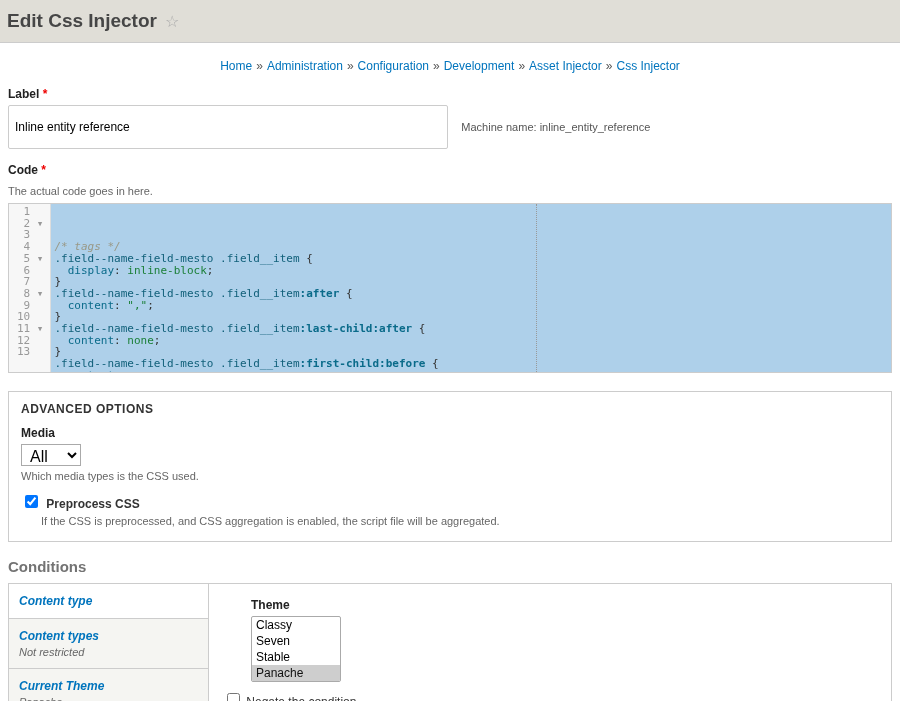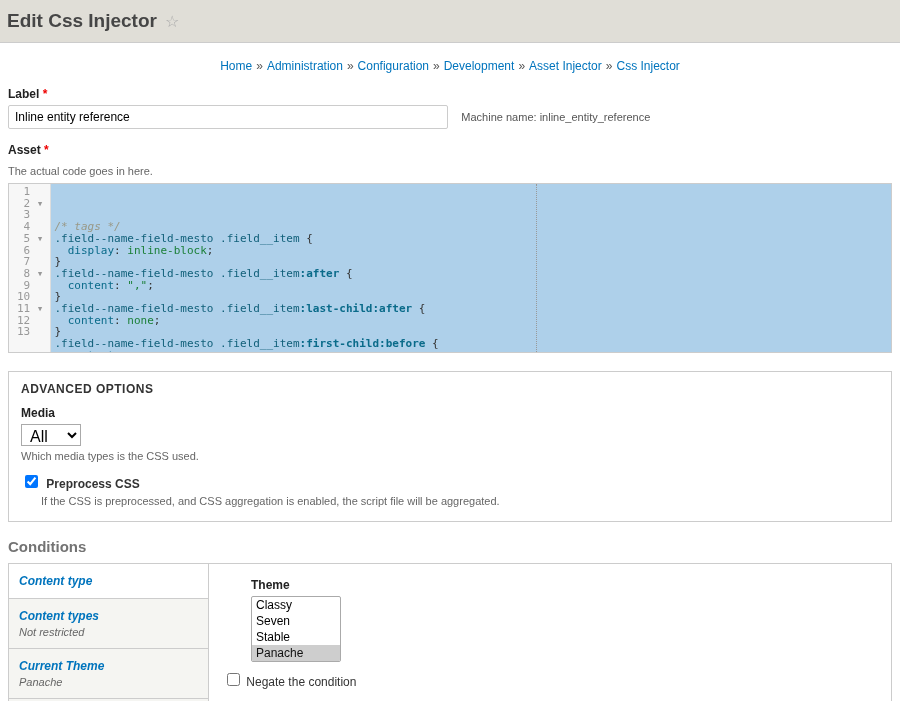--- a/index.html
+++ b/index.html
@@ -36,21 +36,21 @@
   .breadcrumb .sep { color: #555; margin: 0 4px; }
   .form-item { margin-bottom: 14px; }
   .form-item label { font-weight: bold; font-size: 12px; display: inline-block; margin-bottom: 4px; color: #222; }
   .required-mark { color: #e00; }
   .text-input {
     width: 440px;
     padding: 4px 6px;
     border: 1px solid #ccc;
     border-radius: 2px;
     font-size: 12px;
-    height: 24px;
+    height: 44px;
   }
   .machine-name-wrap { display: inline-block; margin-left: 10px; font-size: 11px; color: #555; }
   .description { font-size: 11px; color: #666; margin-top: 4px; }
   .code-editor {
     border: 1px solid #ccc;
     width: 100%;
     font-family: Consolas, Monaco, monospace;
     font-size: 11px;
     position: relative;
   }
@@ -156,21 +156,21 @@
     </label><br>
     <input class="text-input" type="text" value="Inline entity reference" style="">
     <span class="machine-name-wrap">
       <span>Machine name:</span>
       <span>inline_entity_reference</span>
     </span>
   </div>
 
   <div class="form-item">
     <label>
-      <span>Asset</span>
+      <span>Code</span>
       <span class="required-mark">*</span>
     </label>
     <div class="description" style="margin-bottom:6px;">The actual code goes in here.</div>
     <div class="code-editor">
       <div class="code-body">
         <div class="gutter"> 1  
  2 ▾
  3  
  4  
  5 ▾

